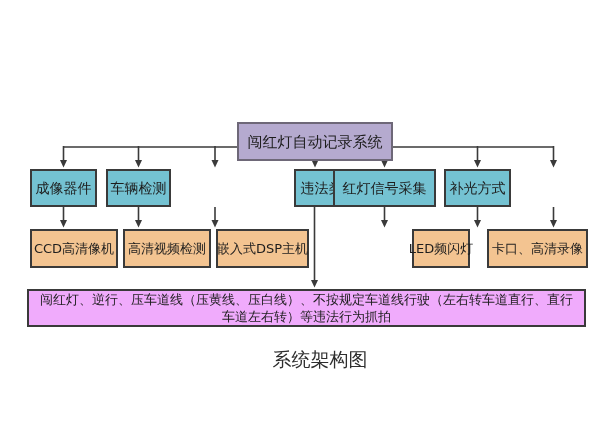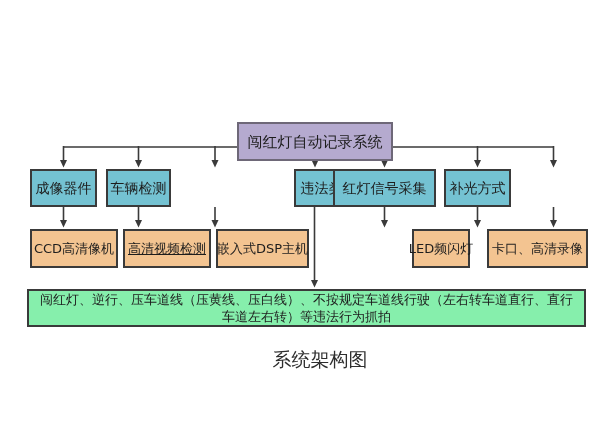--- a/index.html
+++ b/index.html
@@ -31,21 +31,21 @@
   }
   .root {
     background: #b5aacf;
     border-color: #6e6878;
     font-size: 15px;
     margin-top: 30px;
   }
   .l2 { background: #74c2d2; font-size: 14px; }
   .l3 { background: #f3c491; font-size: 13px; }
   .violations {
-    background: #86efac;
+    background: #f0abfc;
     font-size: 13px;
     white-space: normal;
     line-height: 1.32;
     padding: 2px 6px;
   }
   .caption {
     position: absolute;
     left: 40px; right: 0;
     top: 347px;
     text-align: center;
@@ -101,21 +101,21 @@
 
   <div class="node root" style="left:237px; top:92px; width:156px; height:39px;">闯红灯自动记录系统</div>
 
   <div class="node l2" style="left:30px;  top:169px; width:67px;  height:38px;">成像器件</div>
   <div class="node l2" style="left:106px; top:169px; width:65px;  height:38px;">车辆检测</div>
   <div class="node l2" style="left:258px; top:169px; width:69px;  height:38px;margin-left:36px;">违法类别</div>
   <div class="node l2" style="left:333px; top:169px; width:103px; height:38px;">红灯信号采集</div>
   <div class="node l2" style="left:444px; top:169px; width:67px;  height:38px;">补光方式</div>
 
   <div class="node l3" style="left:30px;  top:229px; width:88px;  height:39px;">CCD高清像机</div>
-  <div class="node l3" style="left:123px; top:229px; width:88px;  height:39px;text-decoration:underline;">高清视频检测</div>
+  <div class="node l3" style="left:123px; top:229px; width:88px;  height:39px;">高清视频检测</div>
   <div class="node l3" style="left:216px; top:229px; width:93px;  height:39px;">嵌入式DSP主机</div>
   <div class="node l3" style="left:412px; top:229px; width:58px;  height:39px;">LED频闪灯</div>
   <div class="node l3" style="left:487px; top:229px; width:101px; height:39px;">卡口、高清录像</div>
 
   <div class="node violations" style="left:27px; top:289px; width:559px; height:38px;">闯红灯、逆行、压车道线（压黄线、压白线）、不按规定车道线行驶（左右转车道直行、直行车道左右转）等违法行为抓拍</div>
 
   <div class="caption">系统架构图</div>
 
 </div>
 

